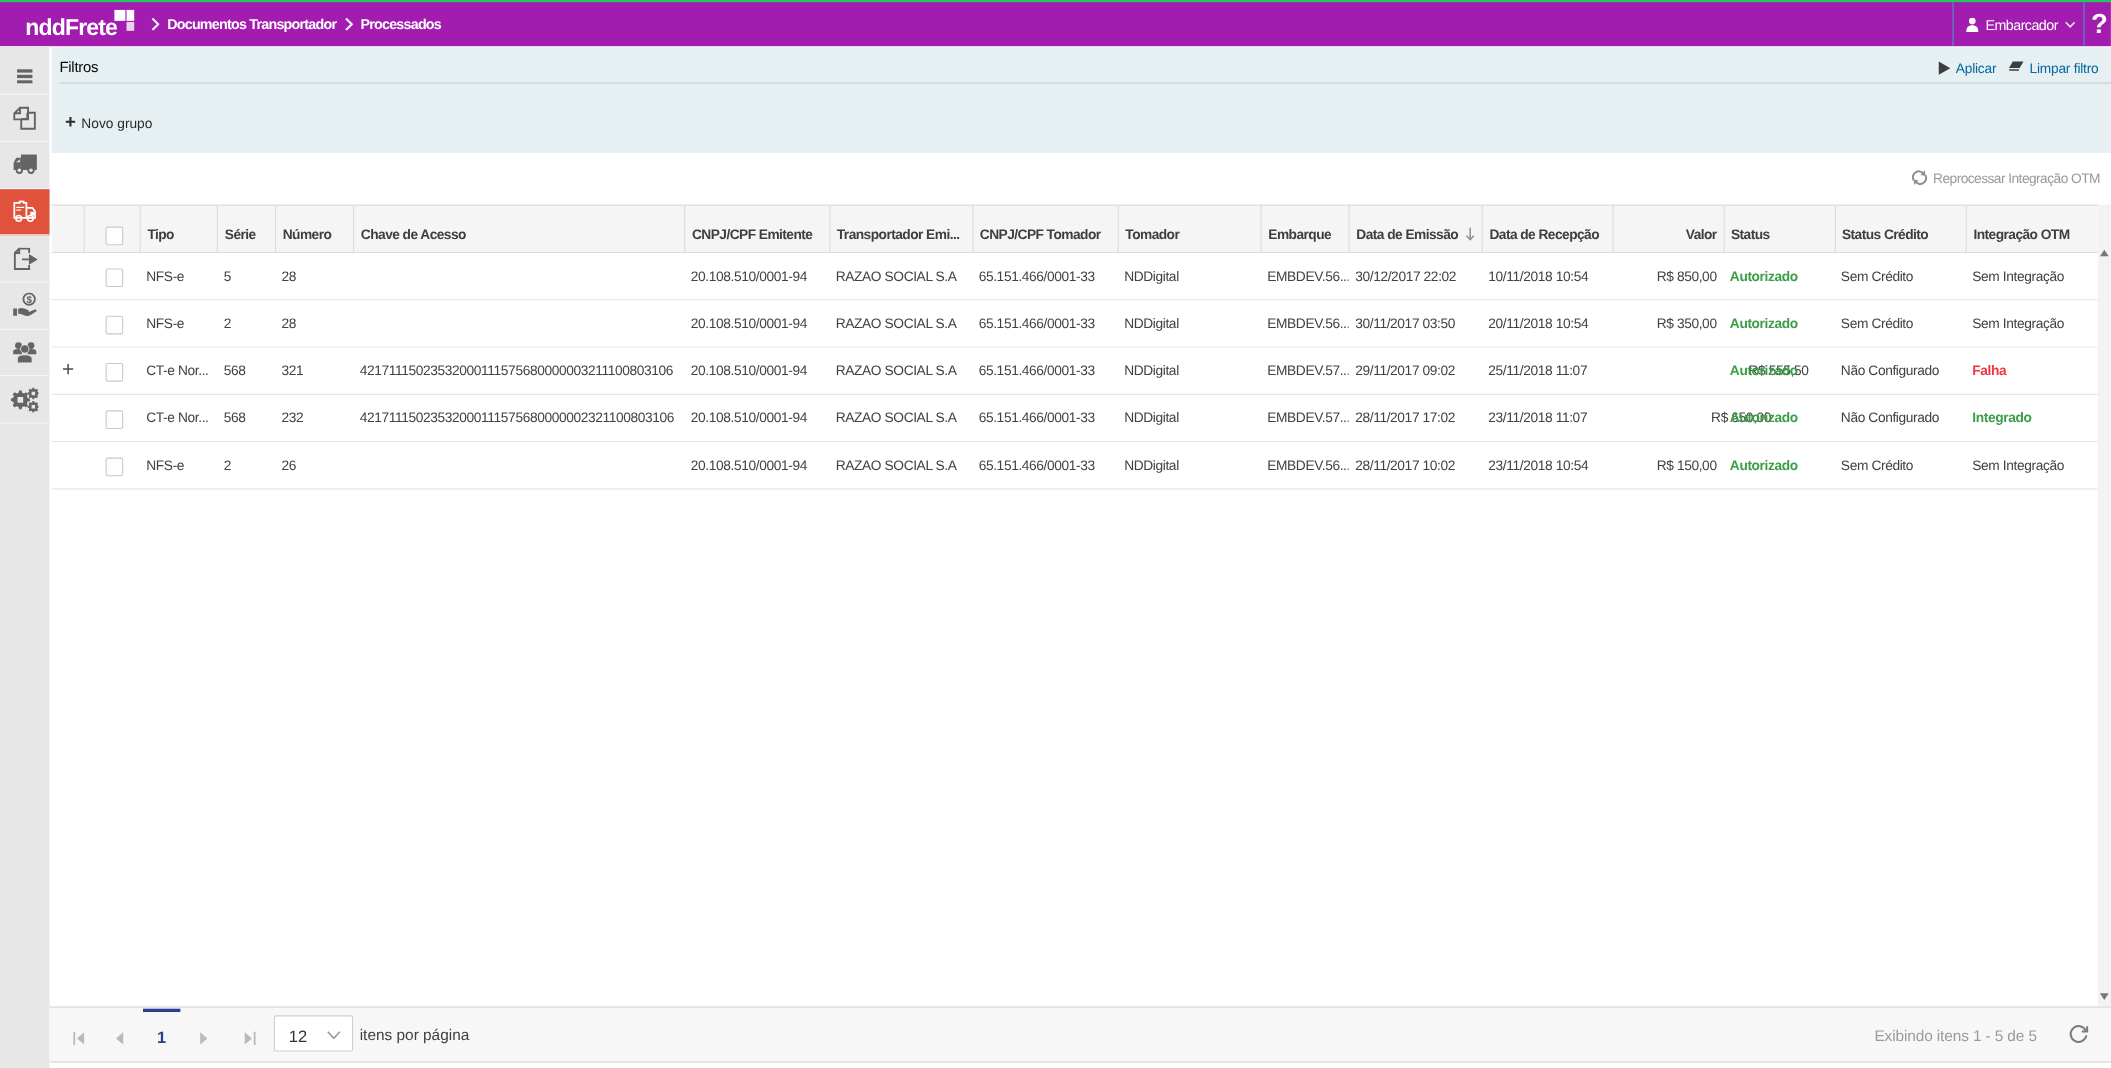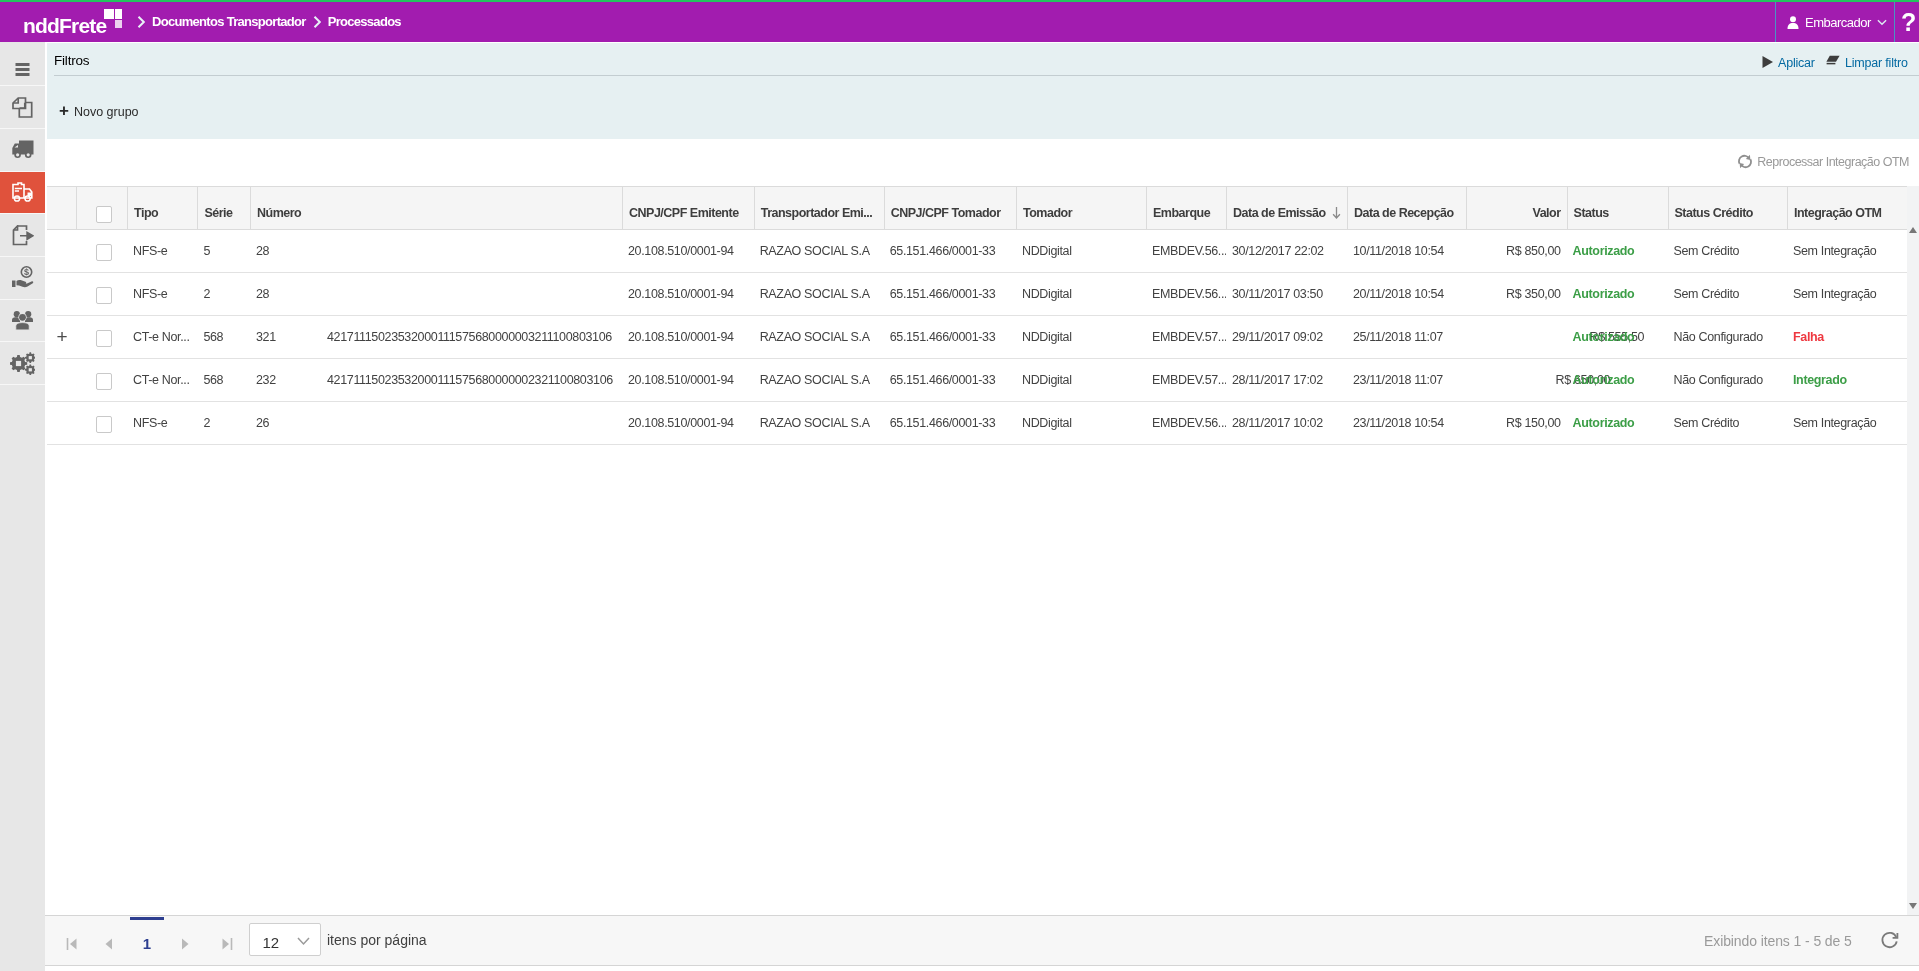--- a/index.html
+++ b/index.html
@@ -196,20 +196,21 @@
     </svg>Reprocessar Integração OTM</div>
 <div id="grid">
 <div id="ghead">
 <div class="hc first" style="left:0.0px; width:29.0px;"></div>
 <div class="hc" style="left:29.0px; width:51.0px;">
         <span class="hcbx"></span>
       </div>
 <div class="hc" style="left:80.0px; width:70.4px;">Tipo</div>
 <div class="hc" style="left:150.4px; width:52.6px;">Série</div>
 <div class="hc" style="left:203.0px; width:71.0px;">Número</div>
+<div class="hc" style="left:274.0px; width:301.0px;">Chave de Acesso</div>
 <div class="hc" style="left:575.0px; width:131.7px;">CNPJ/CPF Emitente</div>
 <div class="hc" style="left:706.7px; width:130.0px;">Transportador Emi...</div>
 <div class="hc" style="left:836.7px; width:132.3px;">CNPJ/CPF Tomador</div>
 <div class="hc" style="left:969.0px; width:130.0px;">Tomador</div>
 <div class="hc" style="left:1099.0px; width:80.0px;">Embarque</div>
 <div class="hc" style="left:1179.0px; width:121.0px;">Data de Emissão <svg width="9" height="15" viewBox="0 0 9 15" style="margin-left:6px; margin-bottom:2px;">
           <path d="M4.5 2 L4.5 12 M1.1 9.2 L4.5 13 L7.9 9.2" stroke="#8a8a8a" stroke-width="1.3" fill="none"></path>
         </svg></div>
 <div class="hc" style="left:1300.0px; width:118.5px;">Data de Recepção</div>
 <div class="hc" style="left:1418.5px; width:101.1px; justify-content:flex-end; padding-right:6px;">Valor</div>

